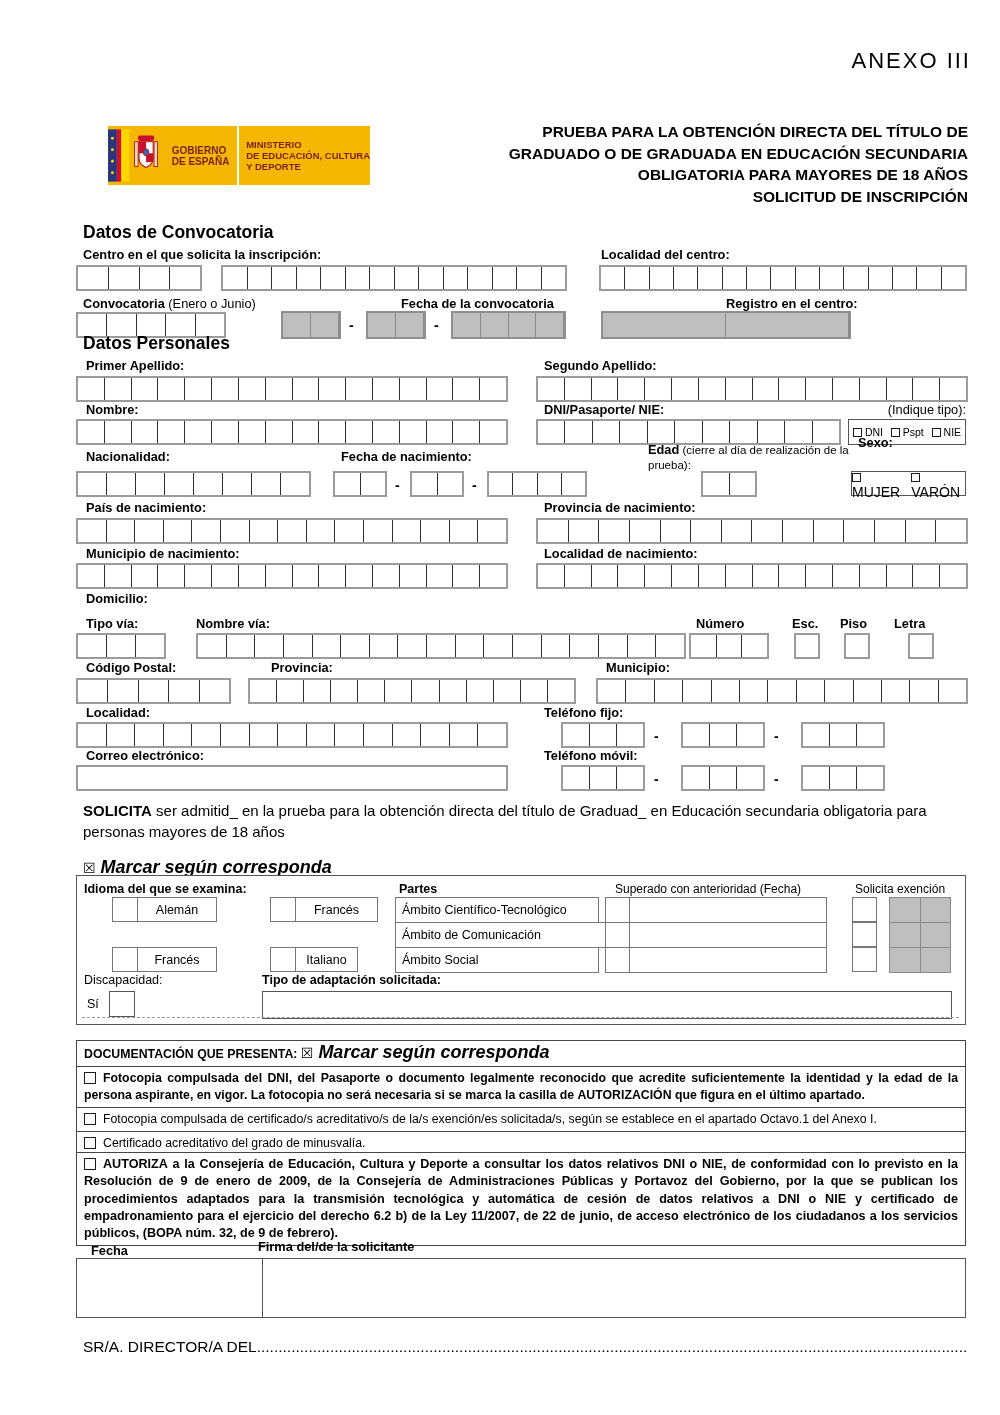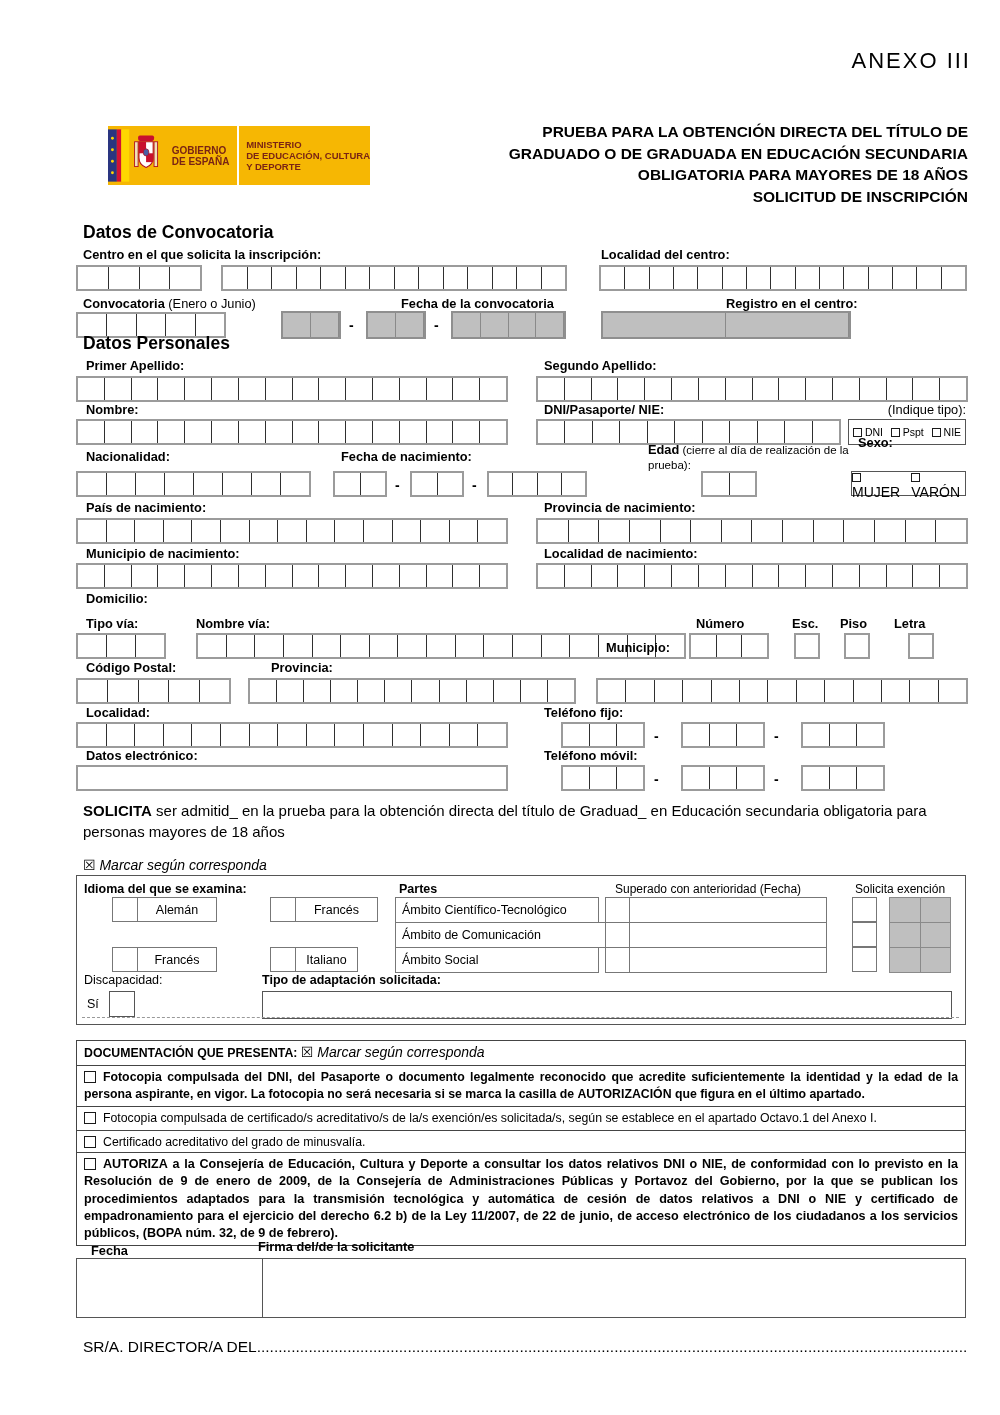--- a/index.html
+++ b/index.html
@@ -48,21 +48,21 @@
   .tlbl{position:absolute;font-size:12.5px;white-space:nowrap;}
   .sqbox{position:absolute;border:1.5px solid #555;box-sizing:border-box;background:#fff;}
   .dashed{position:absolute;border-top:1.5px dashed #999;}
   
   .docbox{position:absolute;left:40px;width:890px;border:1.5px solid #444;box-sizing:border-box;background:#fff;}
   .docrow{padding:3px 7px;font-size:12.3px;line-height:17px;}
   .docrow+.docrow{border-top:1.3px solid #444;}
   .dcb{display:inline-block;width:12px;height:12px;border:1.4px solid #1a1a1a;vertical-align:-2px;margin-right:7px;background:#fff;box-sizing:border-box;}
   .just{text-align:justify;font-weight:bold;}
   .marcar-x{font-size:14px;font-style:normal;}
-  .marcar-t{font-style:italic;font-size:14px;}
+  .marcar-t{font-style:italic;font-size:18px;font-weight:bold;}
   
   .firmabox{position:absolute;left:40px;top:1258px;width:890px;height:60px;border:1.5px solid #555;box-sizing:border-box;background:#fff;}
   .firmadiv{position:absolute;left:185px;top:0;bottom:0;width:1px;background:#555;}
   .footer{position:absolute;left:47px;top:1338px;width:885px;display:flex;font-size:15.5px;white-space:nowrap;overflow:hidden;}
   .solicita{position:absolute;left:47px;top:800px;width:862px;font-size:15px;line-height:21px;}
   .marcarline{position:absolute;left:47px;top:857px;font-size:12.3px;}
 </style>
 </head>
 <body>
 
@@ -416,21 +416,21 @@
     </div>
   <div class="comb" style="left:808px;top:633px;width:26px">
       <span class="cell"></span>
     </div>
   <div class="comb" style="left:872px;top:633px;width:26px">
       <span class="cell"></span>
     </div>
 
   <div class="lbl" style="left:50px;top:660px">Código Postal:</div>
   <div class="lbl" style="left:235px;top:660px">Provincia:</div>
-  <div class="lbl" style="left:570px;top:640px">Municipio:</div>
+  <div class="lbl" style="left:570px;top:660px">Municipio:</div>
   <div class="comb" style="left:40px;top:678px;width:155px">
       <span class="cell"></span>
       <span class="cell"></span>
       <span class="cell"></span>
       <span class="cell"></span>
       <span class="cell"></span>
     </div>
   <div class="comb" style="left:212px;top:678px;width:328px">
       <span class="cell"></span>
       <span class="cell"></span>
@@ -491,21 +491,21 @@
       <span class="cell"></span>
       <span class="cell"></span>
     </div>
   <div class="dash" style="left:738px;top:728px">-</div>
   <div class="comb" style="left:765px;top:722px;width:84px">
       <span class="cell"></span>
       <span class="cell"></span>
       <span class="cell"></span>
     </div>
 
-  <div class="lbl" style="left:50px;top:748px">Datos electrónico:</div>
+  <div class="lbl" style="left:50px;top:748px">Correo electrónico:</div>
   <div class="lbl" style="left:508px;top:748px">Teléfono móvil:</div>
   <div class="comb" style="left:40px;top:765px;width:432px">
       <span class="cell"></span>
     </div>
   <div class="comb" style="left:525px;top:765px;width:84px">
       <span class="cell"></span>
       <span class="cell"></span>
       <span class="cell"></span>
     </div>
   <div class="dash" style="left:618px;top:771px">-</div>

